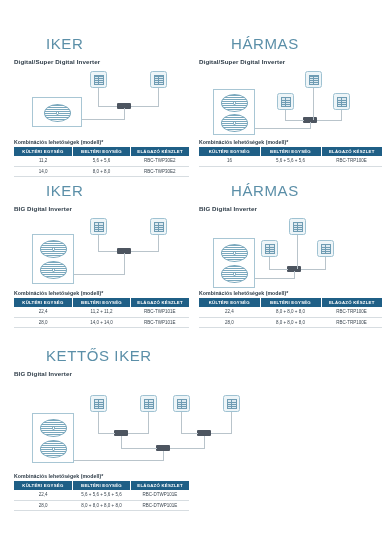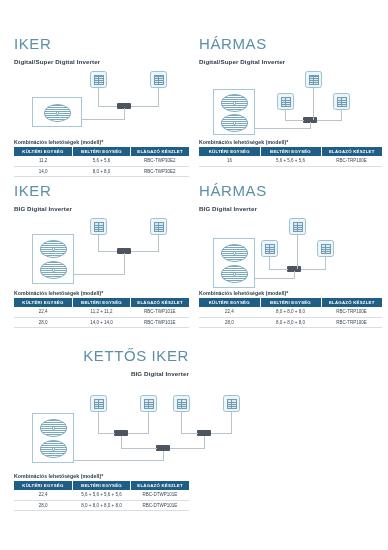--- a/index.html
+++ b/index.html
@@ -7,21 +7,21 @@
     width:388px;height:550px;background:#ffffff;
     font-family:"Liberation Sans", sans-serif;
     color:#3b4650;overflow:hidden;position:relative;
   }
   .page{position:relative;width:388px;height:550px;}
 
   .block{position:absolute;}
 
   .sec-title{
     font-size:15px;letter-spacing:.6px;color:#5b8fa8;
-    font-weight:400;line-height:1;
+    font-weight:400;line-height:1;margin-left:32px;
   }
   .sec-sub{
     font-size:6.2px;font-weight:bold;color:#2d3b47;
     letter-spacing:.1px;margin-top:7px;
   }
 
   
   .diagram{position:relative;}
   .odu{
     position:absolute;border:1px solid #a8c6d4;background:#fff;
@@ -260,21 +260,21 @@
         </tr>
         <tr>
           <td>28,0</td>
           <td>8,0 + 8,0 + 8,0</td>
           <td>RBC-TRP100E</td>
         </tr>
       </tbody>
     </table>
   </div>
 
-  <div class="block" style="left:14px;top:348px;width:175px;text-align:right;">
+  <div class="block" style="left:14px;top:348px;width:175px;">
     <div class="sec-title">KETTŐS IKER</div>
     <div class="sec-sub">BIG Digital Inverter</div>
   </div>
 
   <div class="block" style="left:14px;top:390px;width:230px;height:80px;">
     <div class="diagram" style="height:80px;">
       <div class="odu" style="left:18px;top:23px;width:42px;height:50px;">
         <div class="fan" style="left:7px;top:5px;width:27px;height:18px;"></div>
         <div class="fan" style="left:7px;top:26px;width:27px;height:18px;"></div>
       </div>

